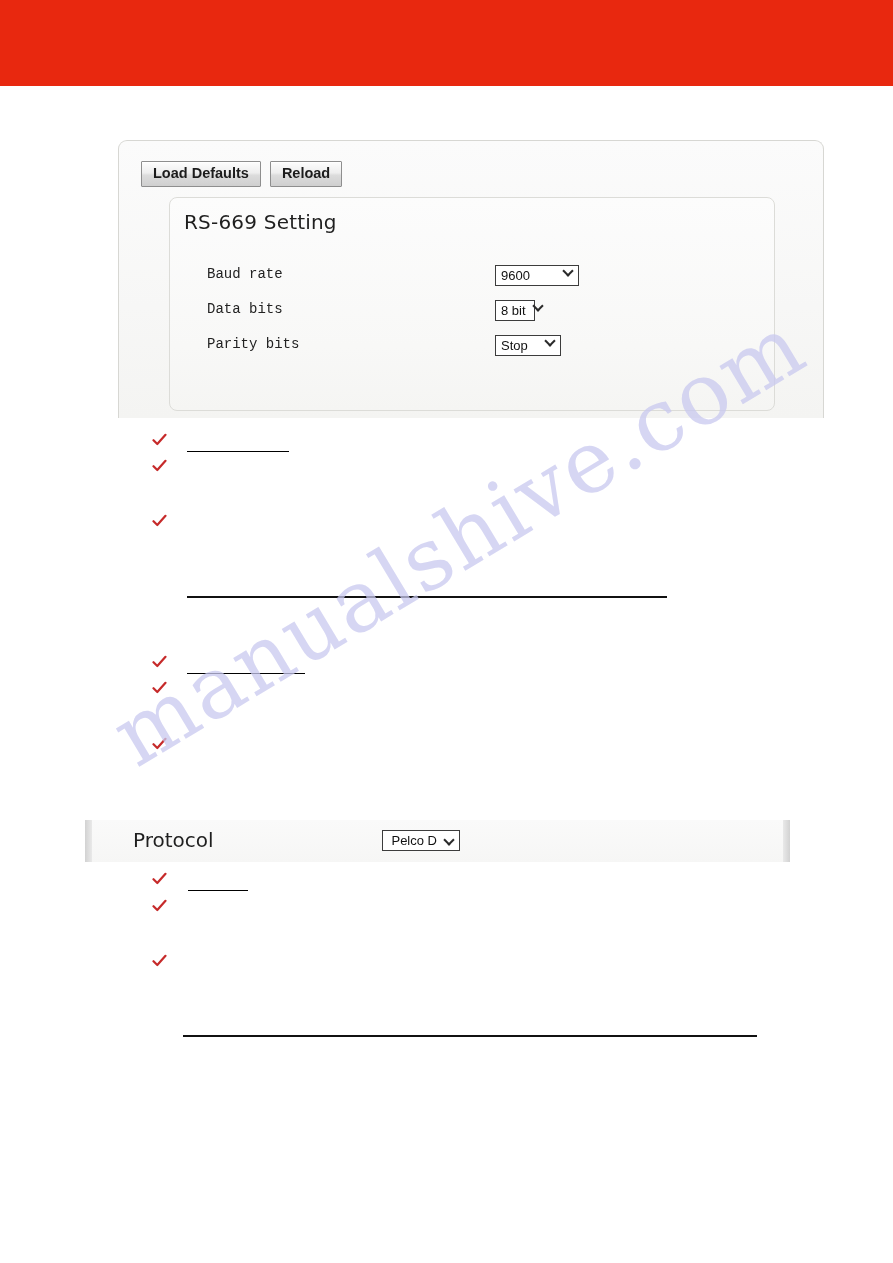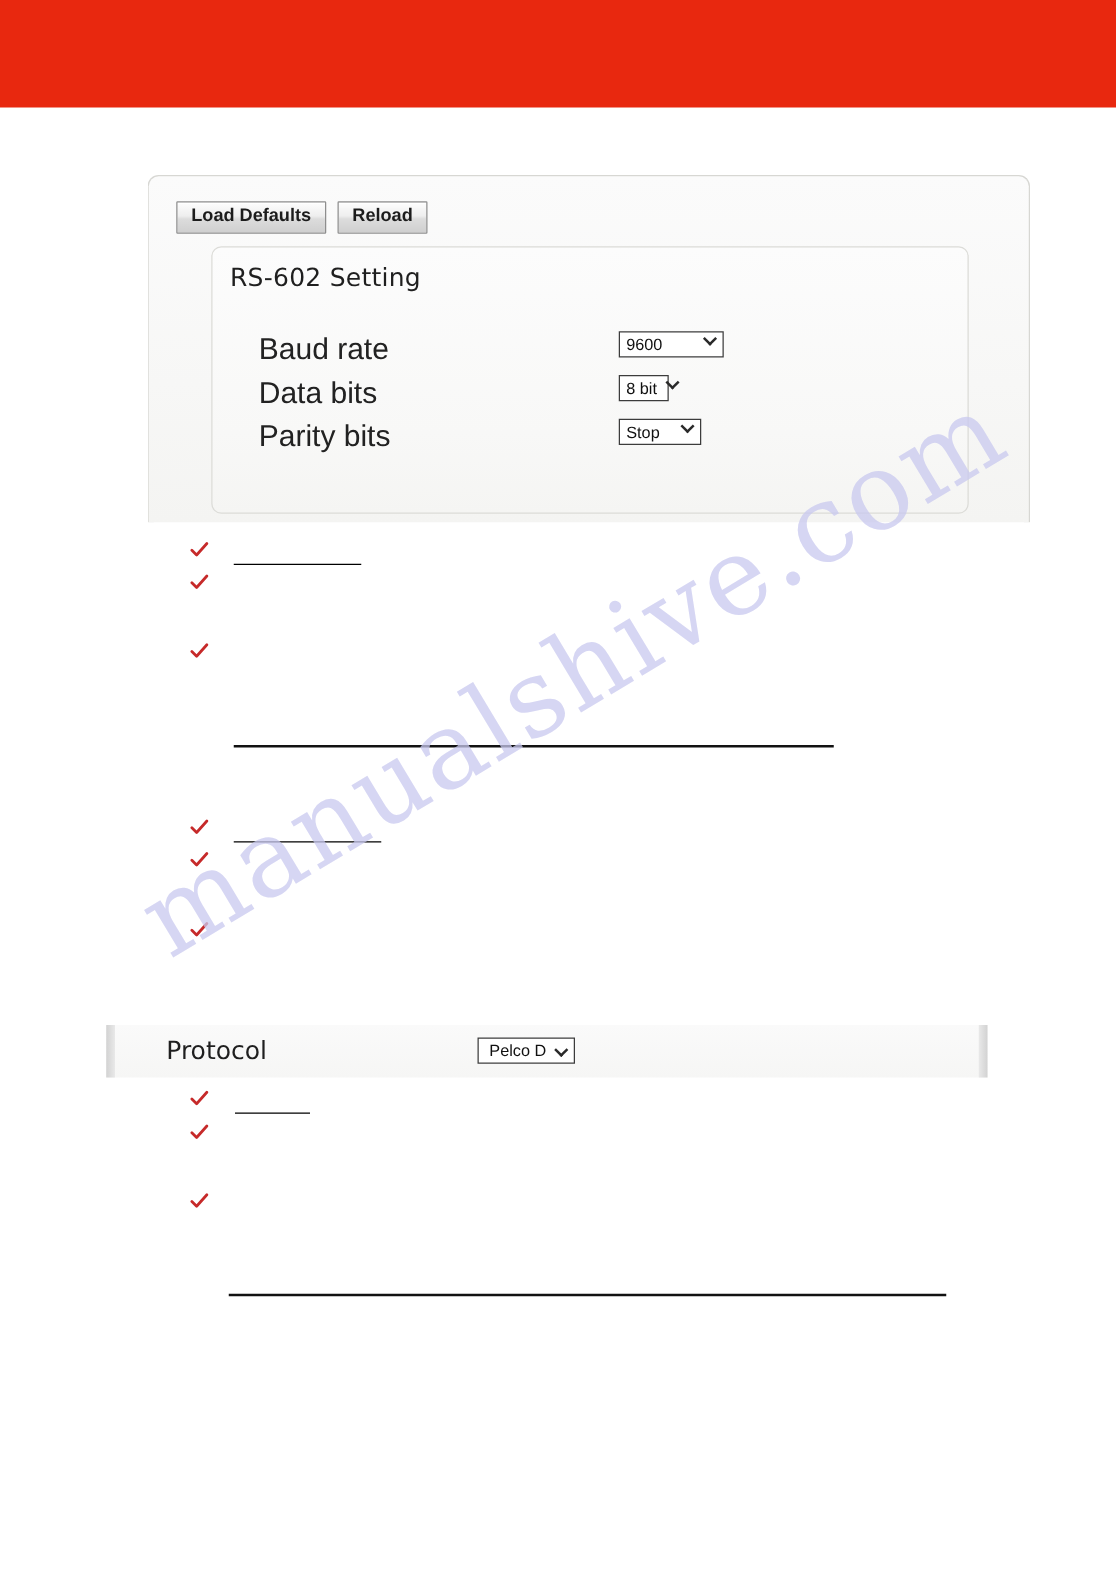--- a/index.html
+++ b/index.html
@@ -118,22 +118,22 @@
     width: 540px;
   }
   .field-row {
     position: relative;
     height: 35px;
   }
   .field-label {
     position: absolute;
     left: 0;
     top: 2px;
-    font-family: Liberation Sans, sans-serif;
-    font-size: 24px;
+    font-family: Liberation Mono, monospace;
+    font-size: 14px;
     color: #222222;
     white-space: nowrap;
   }
   .field-select {
     position: absolute;
     left: 288px;
     top: 1px;
     display: inline-flex;
     align-items: flex-start;
     justify-content: space-between;
@@ -274,21 +274,21 @@
 <div class="top-banner"></div>
 
 <div class="settings-panel">
 
   <div class="button-row">
     <div class="legacy-button">Load Defaults</div>
     <div class="legacy-button">Reload</div>
   </div>
 
   <div class="inner-panel">
-    <div class="inner-title">RS-602 Setting</div>
+    <div class="inner-title">RS-669 Setting</div>
 
     <div class="field-list">
 
       <div class="field-row">
         <span class="field-label">Baud rate</span>
         <span class="field-select w-baud">
           <span class="sel-value">9600</span>
           <span class="chev"></span>
         </span>
       </div>

